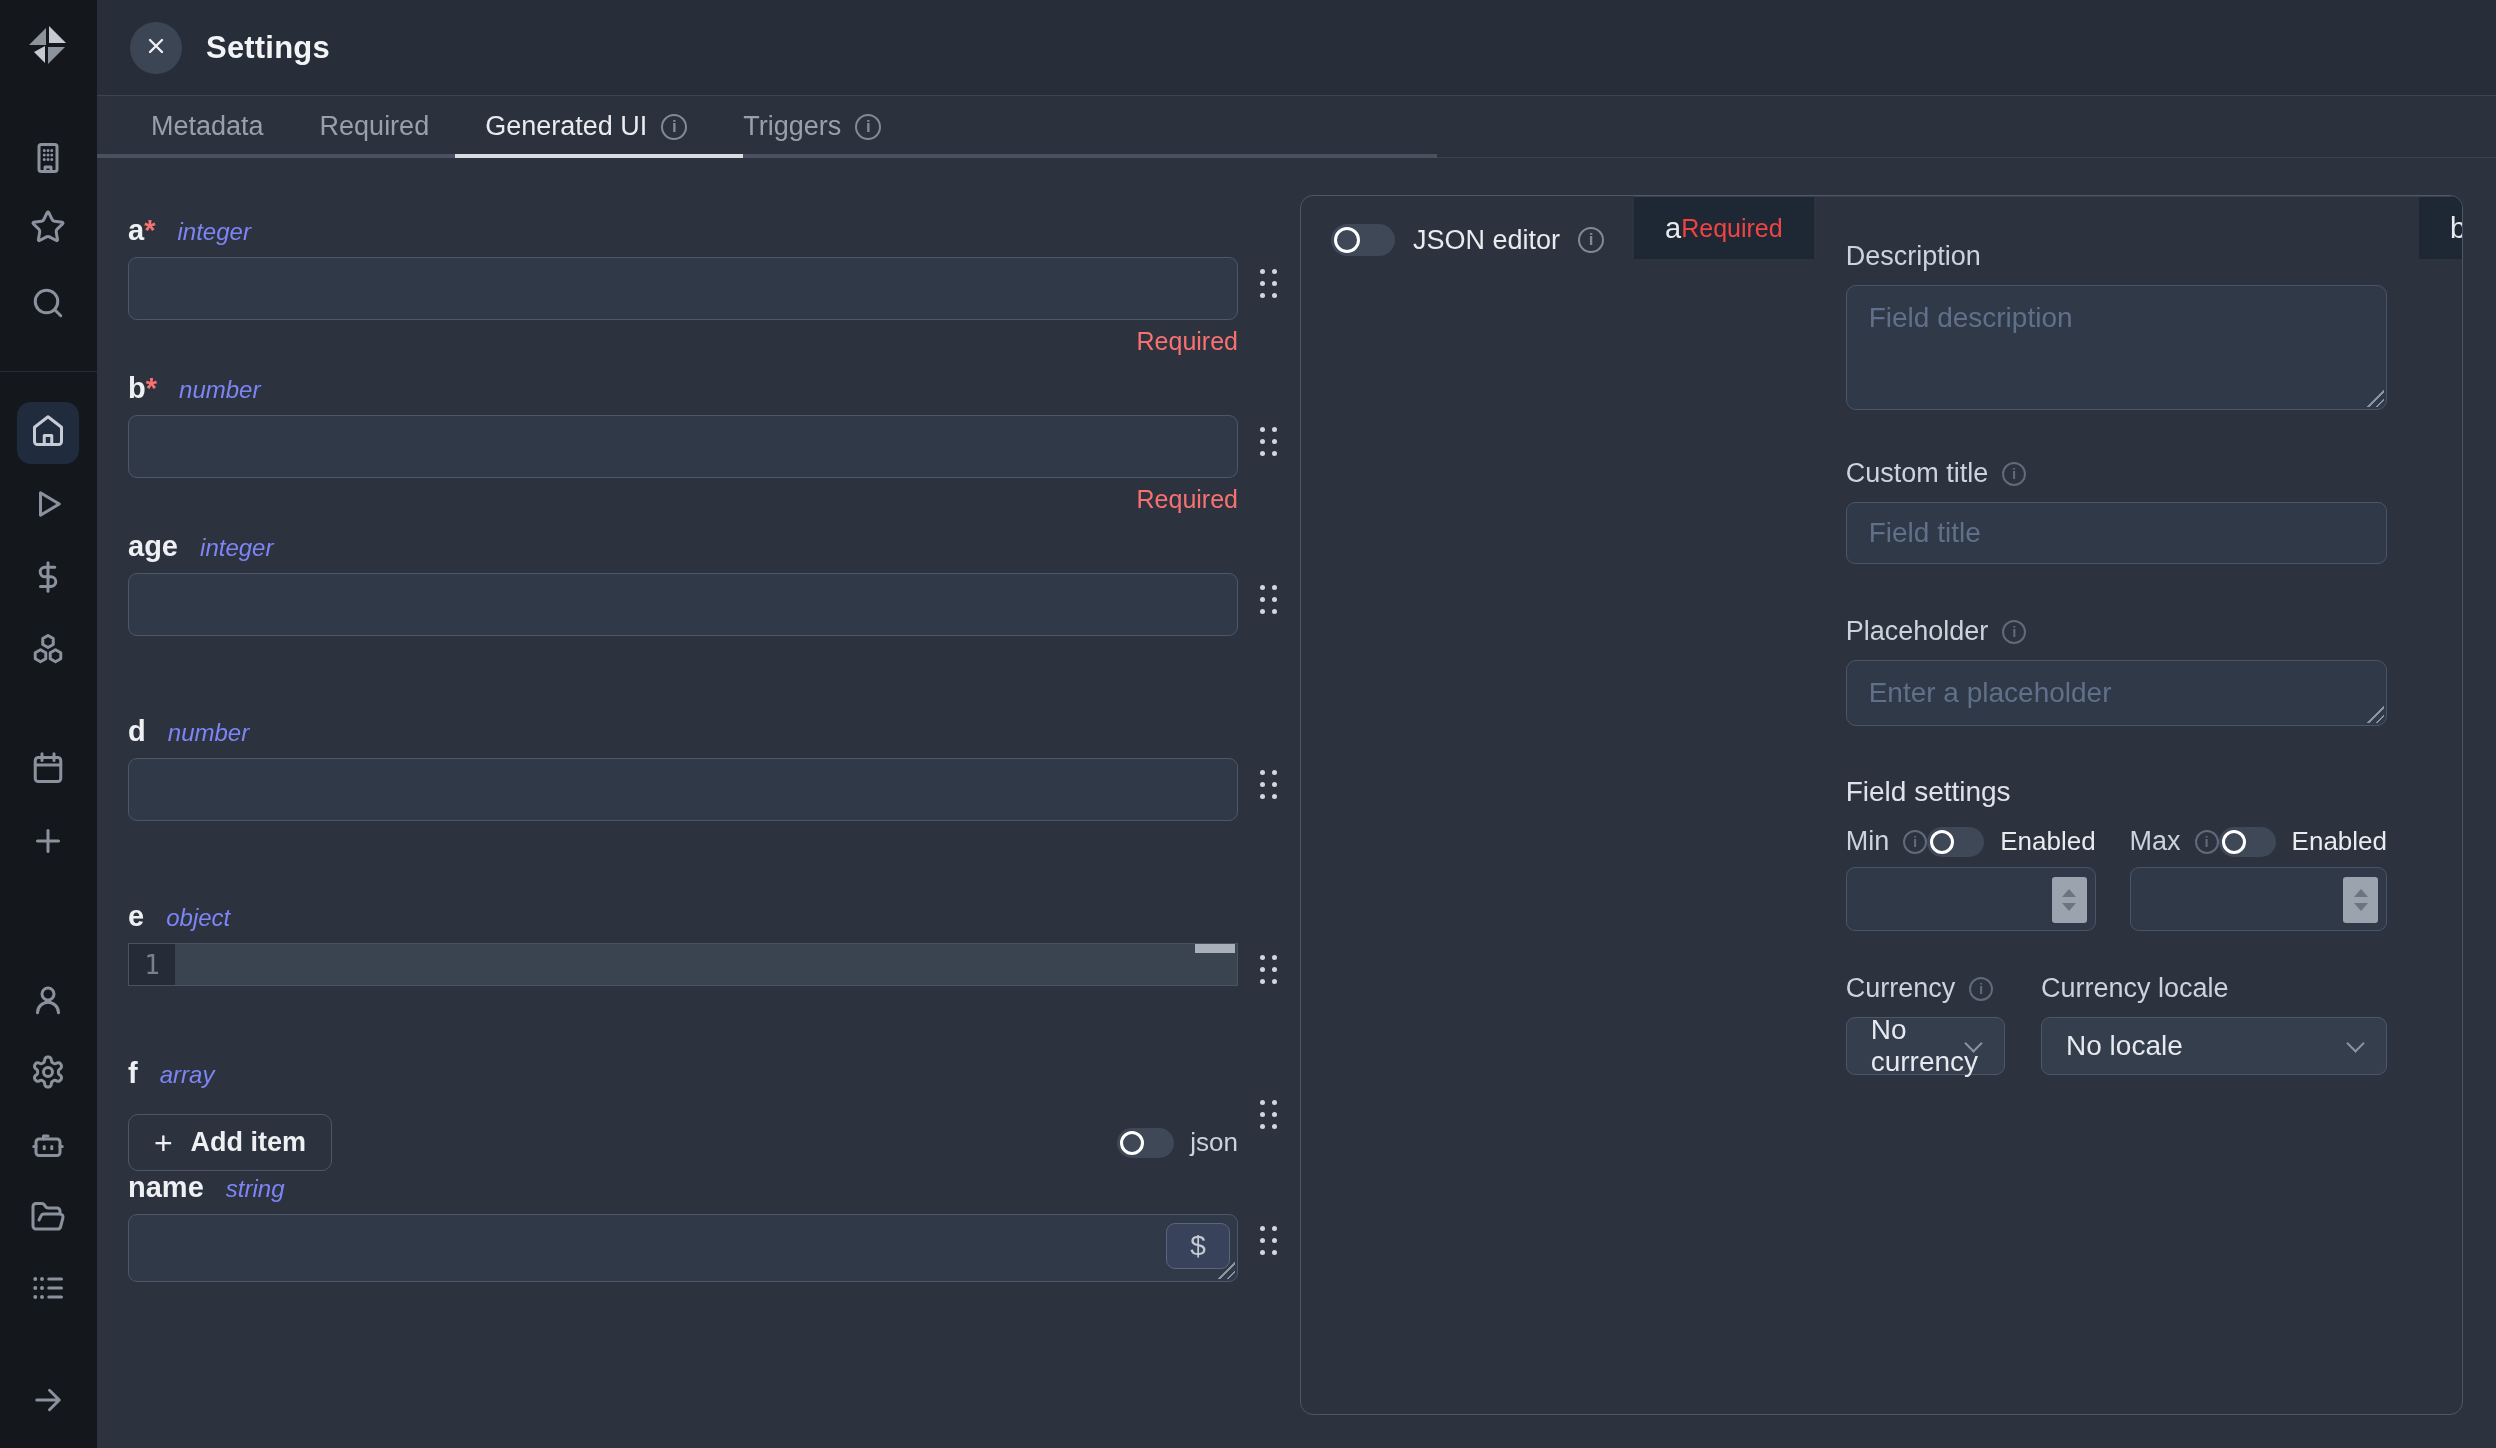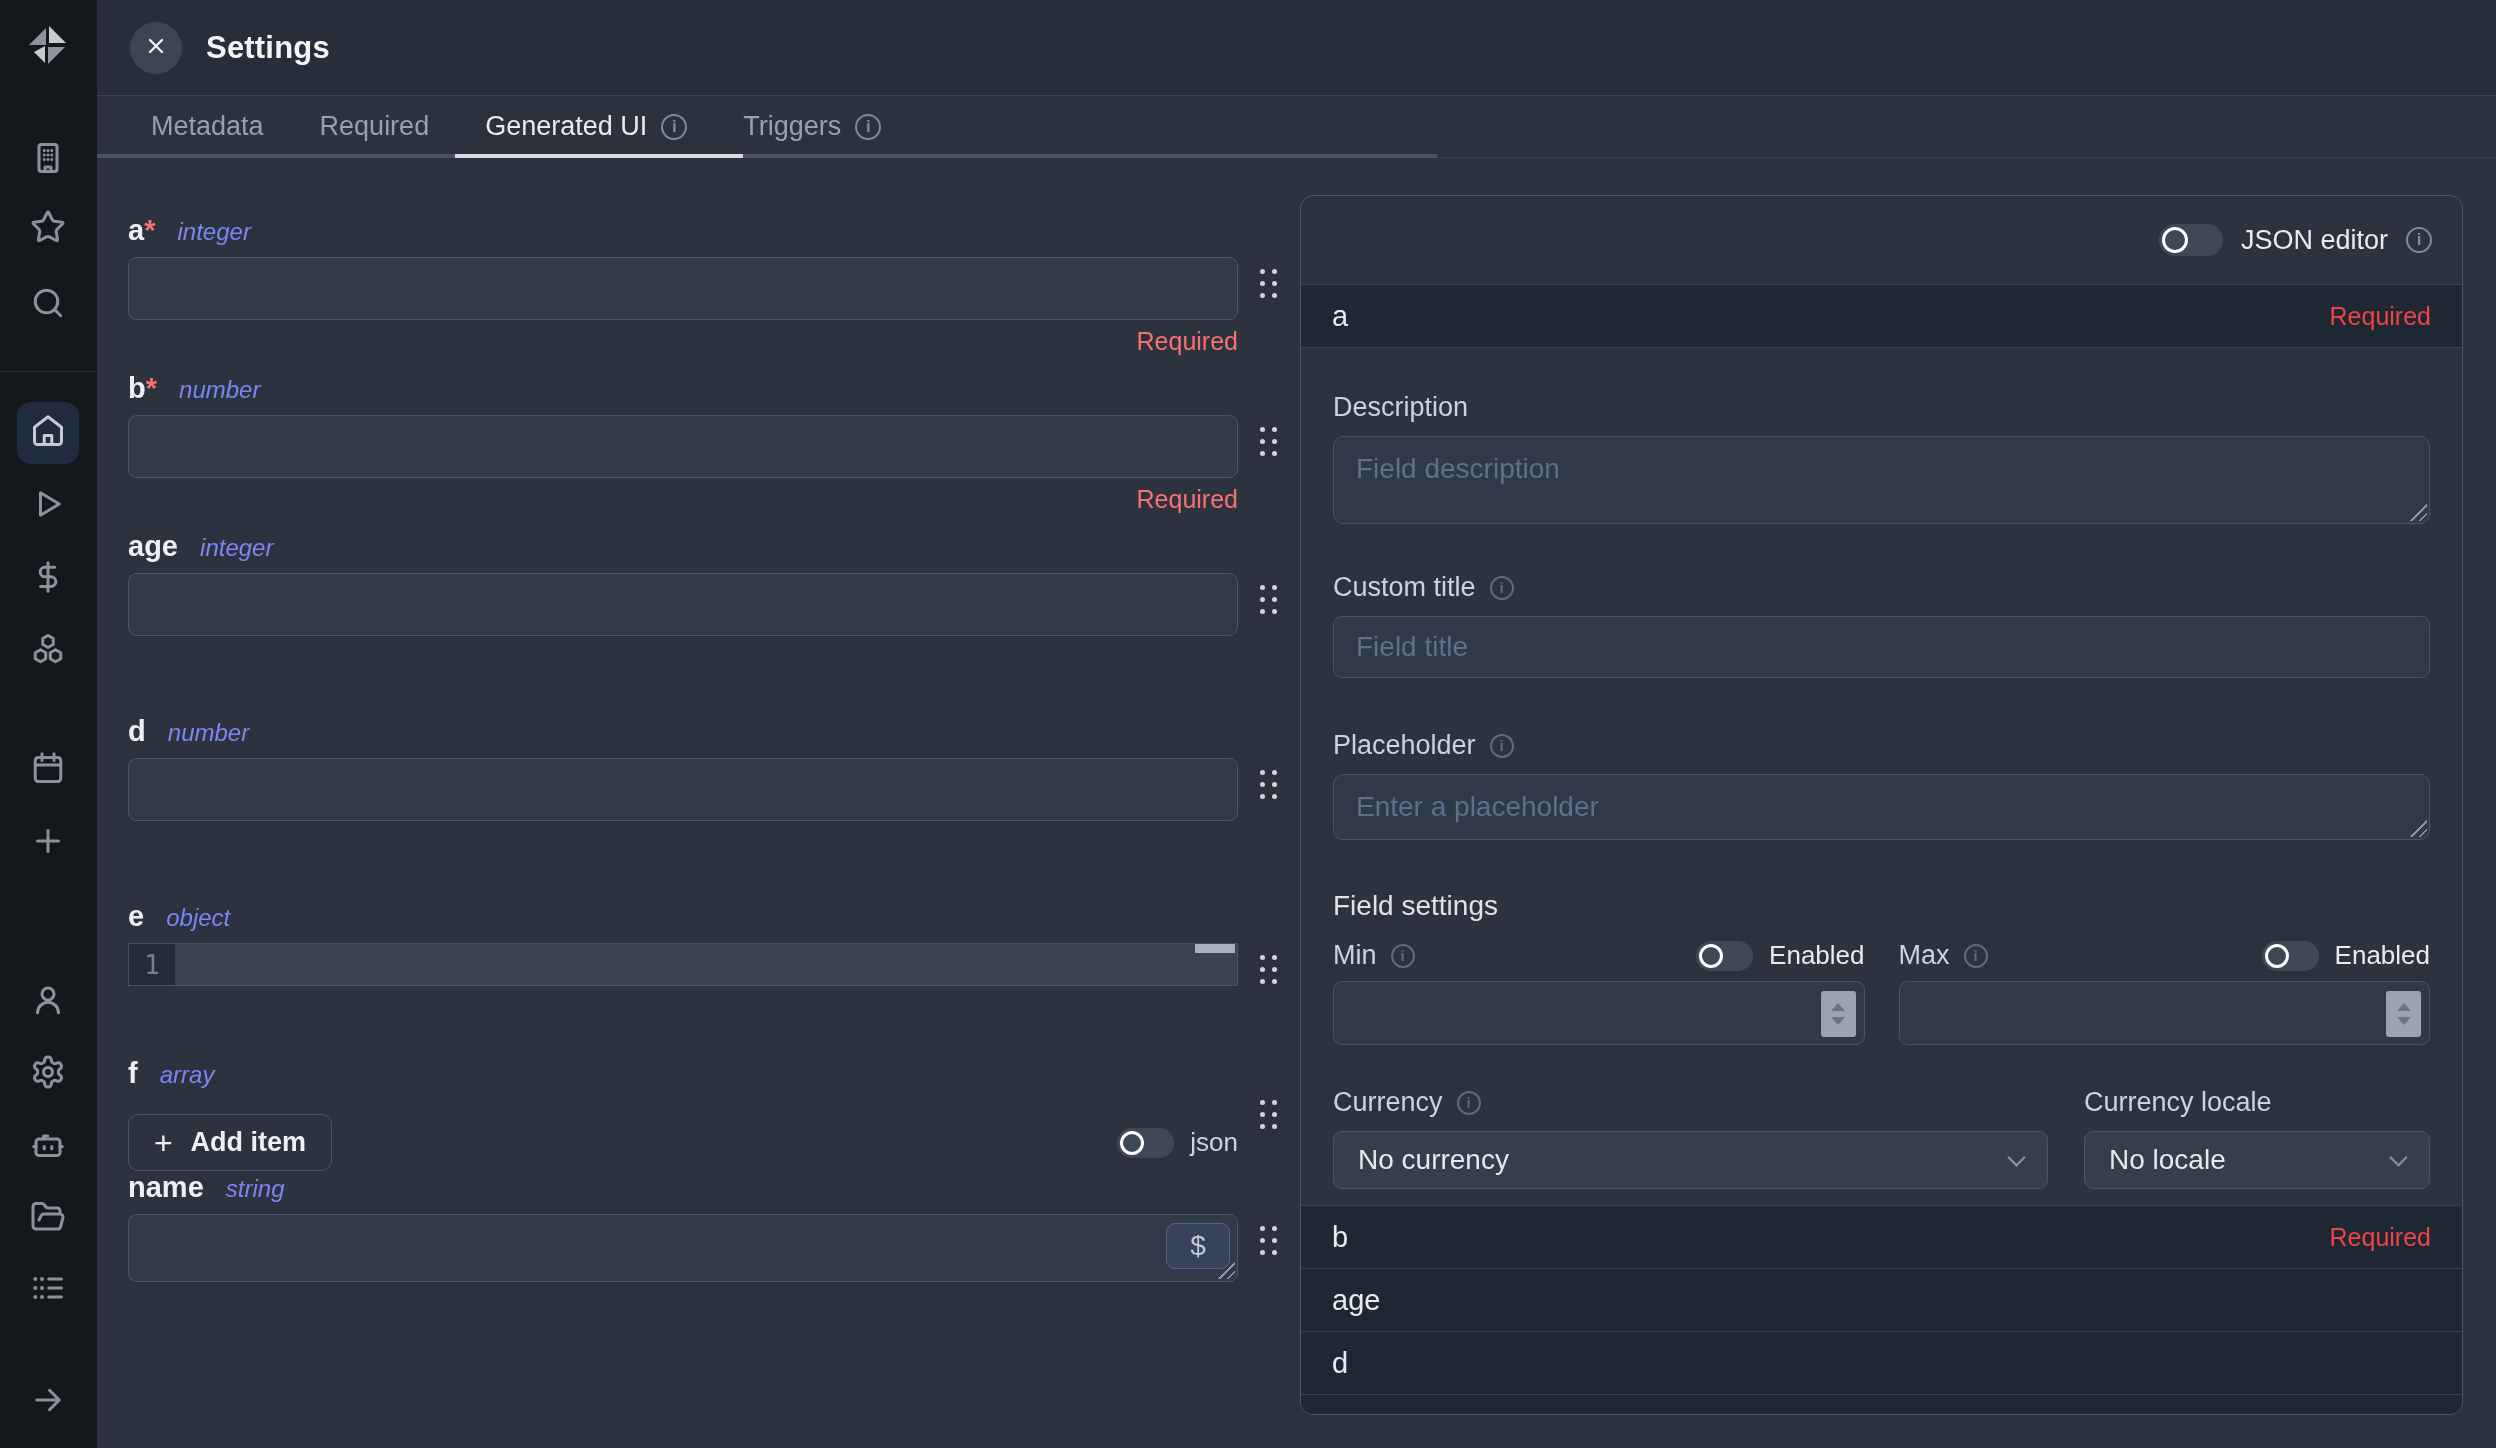--- a/index.html
+++ b/index.html
@@ -91,39 +91,39 @@
   .toggle-wrap { display:flex; align-items:center; gap:16px; }
   .toggle { position:relative; width:57px; height:30px; border-radius:16px; background:#3f4857;
     cursor:pointer; flex:none; }
   .toggle .knob { position:absolute; left:3px; top:3px; width:24px; height:24px;
     border-radius:50%; border:3.5px solid #ffffff; background:transparent; }
   .toggle-label { font-size:26px; color:#ccd3dc; }
 
   
   .right-pane { flex:1; padding-top:37px; }
   .panel { width:1163px; height:1220px; border:1px solid #4e5769; border-radius:13px;
-    overflow:hidden; display:flex; flex-direction:column; background:#2c333f; }
+    overflow:hidden; display:flex; flex-direction:row; background:#2c333f; }
   .panel-top { height:88px; display:flex; align-items:center; justify-content:flex-end;
     gap:18px; padding:0 30px; flex:none; }
   .panel-top .toggle { width:64px; height:32px; }
   .panel-top .toggle .knob { width:26px; height:26px; }
   .json-editor-label { font-size:27px; color:#e9ebee; }
 
   .acc-row { height:63px; background:#1e2734; border-top:1px solid #39414f;
     display:flex; align-items:center; justify-content:space-between; padding:0 31px;
     flex:none; cursor:pointer; }
   .acc-name { font-size:29px; color:#e9ebee; }
   .acc-req { font-size:25px; color:#ef4444; }
 
   .panel-body { flex:1; padding:44px 32px 0 32px; border-top:1px solid #39414f; min-height:0; }
   .ilabel { font-size:27px; color:#ccd3dc; display:flex; align-items:center; gap:14px;
     margin-bottom:13px; }
   .itextarea { position:relative; width:100%; background:#2f3947; border:1px solid #4a5568;
     border-radius:10px; }
-  .itextarea.h-desc { height:88px; }
+  .itextarea.h-desc { height:125px; }
   .itextarea.h-ph { height:66px; }
   .ph-text { position:absolute; left:22px; top:16px; font-size:28px; color:#60708a; }
   .iinput { width:100%; height:62px; background:#2f3947; border:1px solid #4a5568;
     border-radius:9px; font-size:28px; color:#e8ebef; padding:0 22px; outline:none;
     font-family:"Liberation Sans", sans-serif; }
   .iinput::placeholder { color:#60708a; }
   .sec-gap-1 { height:48px; } .sec-gap-2 { height:52px; }
 
   .fs-title { font-size:28px; color:#dfe3e9; margin-top:50px; }
   .minmax { display:grid; grid-template-columns:1fr 1fr; gap:34px; margin-top:18px; }

